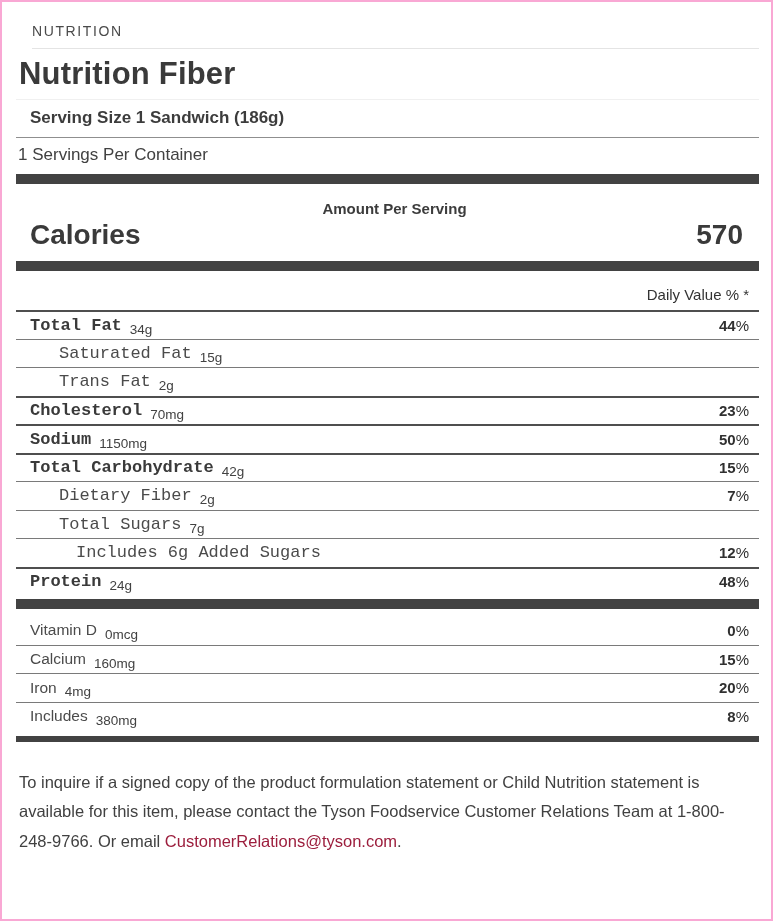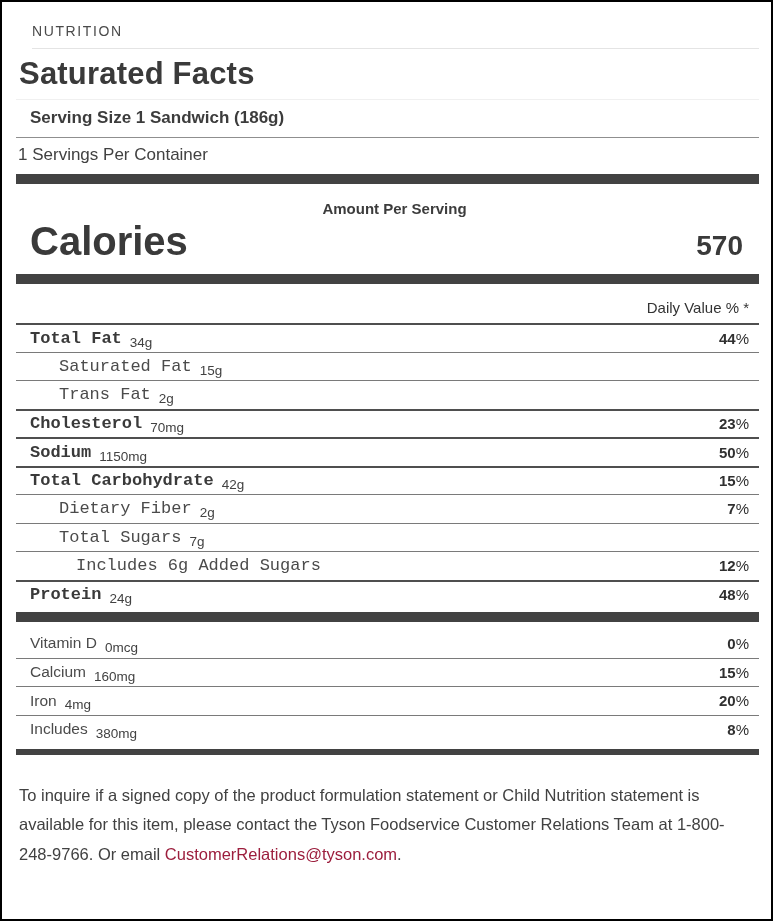--- a/index.html
+++ b/index.html
@@ -1,19 +1,19 @@
 <!DOCTYPE html>
 <html><head>
 <meta charset="utf-8">
 <style>
   html,body { margin:0; padding:0; background:#fff; }
   * { box-sizing:border-box; }
   .label {
     width:773px; height:921px;
-    border:2px solid #000000;
+    border:2px solid #f9a8d4;
     background:#ffffff;
     font-family:"Liberation Sans", sans-serif;
     color:#3f3f3f;
     overflow:hidden;
     position:relative;
   }
   .content { padding:0 12px 0 14px; }
 
   
   .kicker {
@@ -44,21 +44,21 @@
 
   
   .amount-per-serving {
     margin:16px 0 0 14px;
     font-size:15px; font-weight:700; color:#3c3c3c;text-align:center;
   }
   .calories-row {
     display:flex; align-items:baseline; justify-content:space-between;
     margin:2px 0 10px 0; padding:0 16px 0 14px;
   }
-  .calories-label { font-size:40px; font-weight:700; color:#3a3a3a; }
+  .calories-label { font-size:28px; font-weight:700; color:#3a3a3a; }
   .calories-value { font-size:28px; font-weight:700; color:#3a3a3a; }
 
   
   .dv-header {
     text-align:right; padding:15px 10px 7px 0;
     font-size:15px; font-weight:400; color:#333;
   }
 
   
   .nrow {
@@ -101,21 +101,21 @@
 </style>
 </head>
 <body>
 
 <div class="label">
   <div class="content">
 
     <div class="kicker">NUTRITION</div>
     <div class="kicker-rule"></div>
 
-    <div class="title">Saturated Facts</div>
+    <div class="title">Nutrition Fiber</div>
 
     <div class="serving-top-rule"></div>
     <div class="serving-size">Serving Size 1 Sandwich (186g)</div>
     <div class="serving-rule"></div>
     <div class="per-container">1 Servings Per Container</div>
 
     <div class="bar"></div>
 
     <div class="amount-per-serving">Amount Per Serving</div>
     <div class="calories-row">

